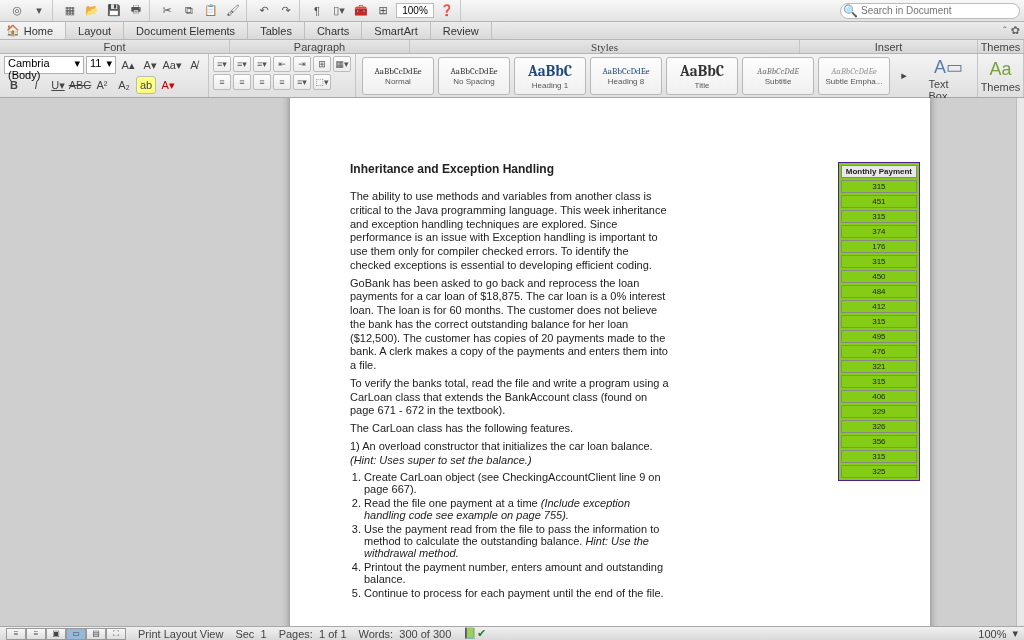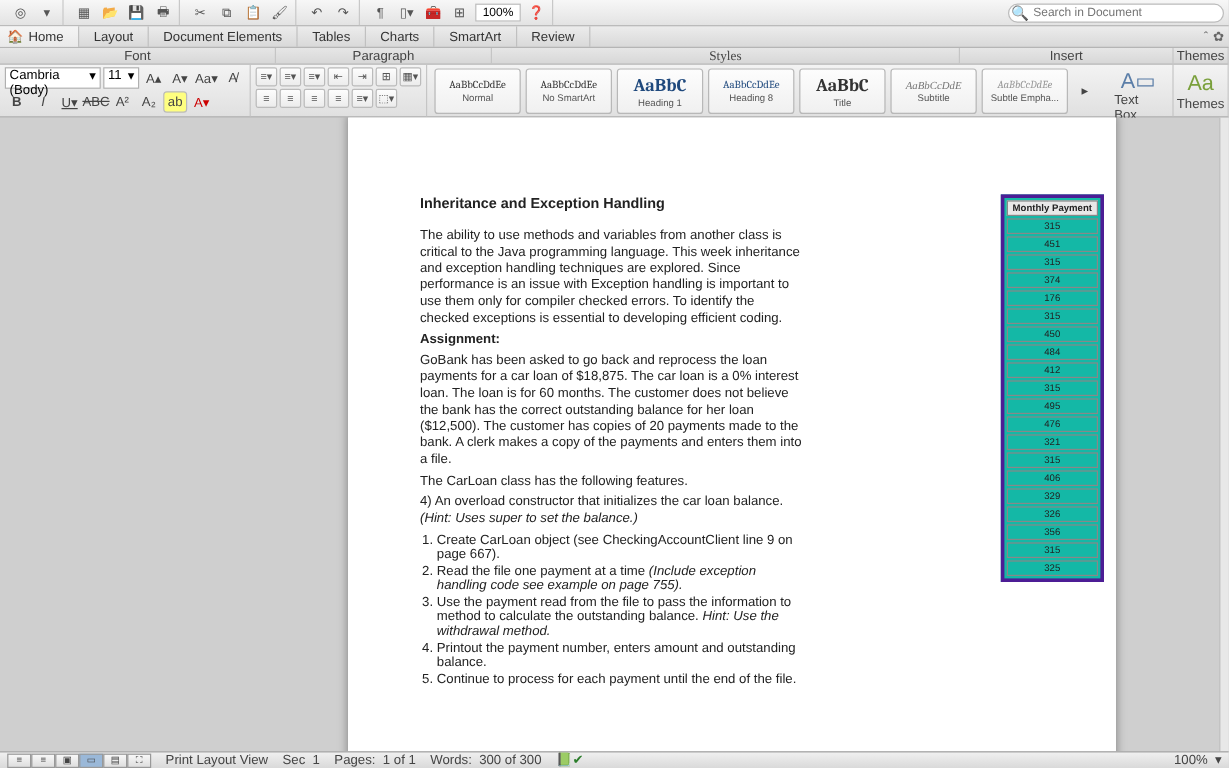--- a/index.html
+++ b/index.html
@@ -42,21 +42,21 @@
 .insert-item .ic{font-size:18px;color:#5b7ea8;height:22px;display:flex;align-items:center;}
 .themes-block{width:46px;display:flex;align-items:center;justify-content:center;flex-direction:column;}
 
 .canvas{position:absolute;top:98px;left:0;right:8px;bottom:14px;background:#cfcfcf;overflow:hidden;}
 .page{position:absolute;left:290px;top:-6px;width:640px;height:820px;background:#fff;box-shadow:0 2px 8px rgba(0,0,0,0.4);padding:70px 60px;}
 .doc-body{font-family:Cambria,Georgia,serif;font-size:10px;color:#222;position:relative;}
 .doc-body h1{font-size:12px;font-weight:bold;margin-bottom:14px;}
 .doc-body p{margin-bottom:4px;line-height:1.25;}
 .doc-body .b{font-weight:bold;}
 .doc-body .i{font-style:italic;}
-.table-float{position:absolute;right:-50px;top:0;border:3px solid #4c1d95;background:#14b8a6;}
+.table-float{position:absolute;right:-50px;top:0;border:1px solid #4c1d95;background:#84cc16;}
 .table-float th{background:#e8e8e8;font-size:8px;padding:1px 4px;border:1px solid #888;}
 .table-float td{font-size:8px;padding:1px 8px;border:1px solid #888;text-align:center;}
 .doc-body ol{margin:2px 0 4px 0;padding-left:14px;font-size:9px;}
 .doc-body ol li{margin-bottom:2px;}
 
 .vscroll{position:absolute;top:98px;right:0;width:8px;bottom:14px;background:#e8e8e8;border-left:1px solid #bbb;}
 
 .status{position:absolute;bottom:0;left:0;right:0;height:14px;background:linear-gradient(#f0f0f0,#d9d9d9);border-top:1px solid #a8a8a8;display:flex;align-items:center;font-size:10px;color:#444;padding:0 6px;gap:12px;}
 .status .views{display:flex;gap:0;}
 .status .vbtn{width:20px;height:12px;border:1px solid #999;background:linear-gradient(#f8f8f8,#dedede);display:flex;align-items:center;justify-content:center;font-size:8px;}
@@ -175,36 +175,36 @@
     </div>
   </div>
 
   <div class="styles-block">
     <div class="style-tile">
         <div class="prev" style="font-size:9px;">AaBbCcDdEe</div>
         <div class="lab">Normal</div>
       </div>
     <div class="style-tile">
         <div class="prev" style="font-size:9px;">AaBbCcDdEe</div>
-        <div class="lab">No SmartArt</div>
+        <div class="lab">No Spacing</div>
       </div>
     <div class="style-tile">
         <div class="prev big blue">AaBbC</div>
         <div class="lab">Heading 1</div>
       </div>
     <div class="style-tile">
         <div class="prev blue" style="font-size:9px;">AaBbCcDdEe</div>
         <div class="lab">Heading 8</div>
       </div>
     <div class="style-tile">
         <div class="prev big">AaBbC</div>
         <div class="lab">Title</div>
       </div>
     <div class="style-tile">
-        <div class="prev" style="font-size:9px;font-style:italic;color:#777;font-family:Liberation Serif, serif;">AaBbCcDdE</div>
+        <div class="prev" style="font-size:9px;font-style:italic;color:#777;">AaBbCcDdE</div>
         <div class="lab">Subtitle</div>
       </div>
     <div class="style-tile">
         <div class="prev" style="font-size:9px;font-style:italic;color:#999;">AaBbCcDdEe</div>
         <div class="lab">Subtle Empha...</div>
       </div>
     <div class="small-btn">▸</div>
   </div>
 
   <div class="ribbon-block insert-block" style="width:178px;">
@@ -230,24 +230,24 @@
   </div>
 </div>
 
 <div class="canvas">
   <div class="page">
     <div class="doc-body">
       <h1>Inheritance and Exception Handling</h1>
       <div style="display:flex;gap:6px;">
         <div style="width:320px;">
           <p>The ability to use methods and variables from another class is critical to the Java programming language. This week inheritance and exception handling techniques are explored. Since performance is an issue with Exception handling is important to use them only for compiler checked errors. To identify the checked exceptions is essential to developing efficient coding.</p>
-          <p class="b">Assignment:</p>
           <p>GoBank has been asked to go back and reprocess the loan payments for a car loan of $18,875. The car loan is a 0% interest loan. The loan is for 60 months. The customer does not believe the bank has the correct outstanding balance for her loan ($12,500). The customer has copies of 20 payments made to the bank. A clerk makes a copy of the payments and enters them into a file.</p>
+          <p>To verify the banks total, read the file and write a program using a CarLoan class that extends the BankAccount class (found on page 671 - 672 in the textbook).</p>
           <p>The CarLoan class has the following features.</p>
-          <p><span>4) An overload constructor that initializes the car loan balance. </span><span class="i">(Hint: Uses super to set the balance.)</span></p>
+          <p><span>1) An overload constructor that initializes the car loan balance. </span><span class="i">(Hint: Uses super to set the balance.)</span></p>
           <ol>
             <li>Create CarLoan object (see CheckingAccountClient line 9 on page 667).</li>
             <li><span>Read the file one payment at a time </span><span class="i">(Include exception handling code see example on page 755).</span></li>
             <li><span>Use the payment read from the file to pass the information to method to calculate the outstanding balance. </span><span class="i">Hint: Use the withdrawal method.</span></li>
             <li>Printout the payment number, enters amount and outstanding balance.</li>
             <li>Continue to process for each payment until the end of the file.</li>
           </ol>
 
         </div>
         <div>

